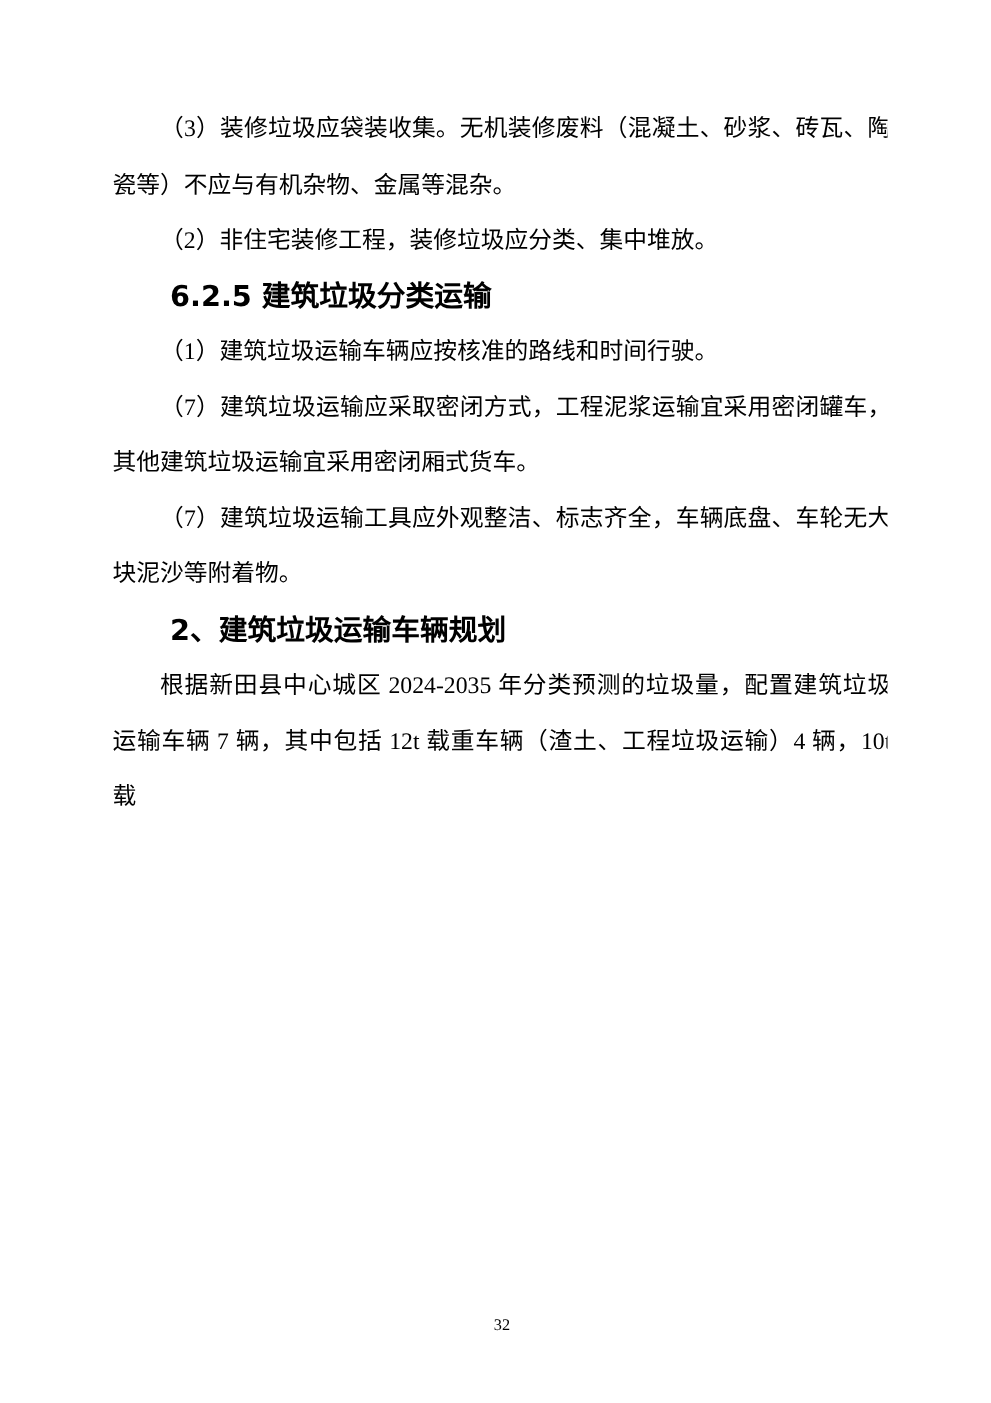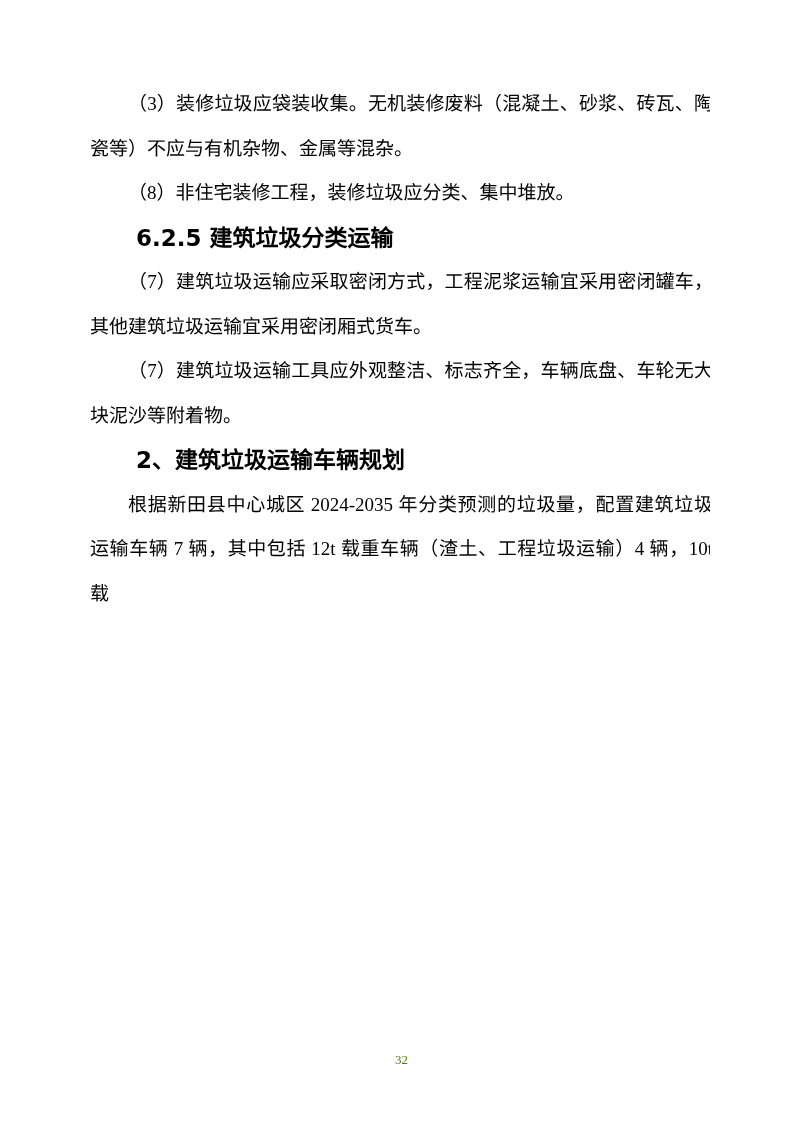--- a/index.html
+++ b/index.html
@@ -40,30 +40,31 @@
   }
   .footer {
     position: absolute;
     left: 90px;
     width: 623px;
     top: 1051px;
     text-align: center;
     font-size: 13px;
     line-height: 18px;
     font-family: "Liberation Serif", "DejaVu Serif", serif;
-    color: #4d7c0f;
+    color: #000000;
   }
 </style>
 </head>
 <body>
 
 <div class="page">
   <div class="content">
     <p class="para">（3）装修垃圾应袋装收集。无机装修废料（混凝土、砂浆、砖瓦、陶瓷等）不应与有机杂物、金属等混杂。</p>
-    <p class="para">（8）非住宅装修工程，装修垃圾应分类、集中堆放。</p>
+    <p class="para">（2）非住宅装修工程，装修垃圾应分类、集中堆放。</p>
     <h3 class="heading">6.2.5 建筑垃圾分类运输</h3>
+    <p class="para">（1）建筑垃圾运输车辆应按核准的路线和时间行驶。</p>
     <p class="para">（7）建筑垃圾运输应采取密闭方式，工程泥浆运输宜采用密闭罐车，其他建筑垃圾运输宜采用密闭厢式货车。</p>
     <p class="para">（7）建筑垃圾运输工具应外观整洁、标志齐全，车辆底盘、车轮无大块泥沙等附着物。</p>
     <h4 class="heading">2、建筑垃圾运输车辆规划</h4>
     <p class="para">根据新田县中心城区 2024-2035 年分类预测的垃圾量，配置建筑垃圾运输车辆 7 辆，其中包括 12t 载重车辆（渣土、工程垃圾运输）4 辆，10t 载</p>
   </div>
   <div class="footer">32</div>
 </div>
 
 </body></html>

